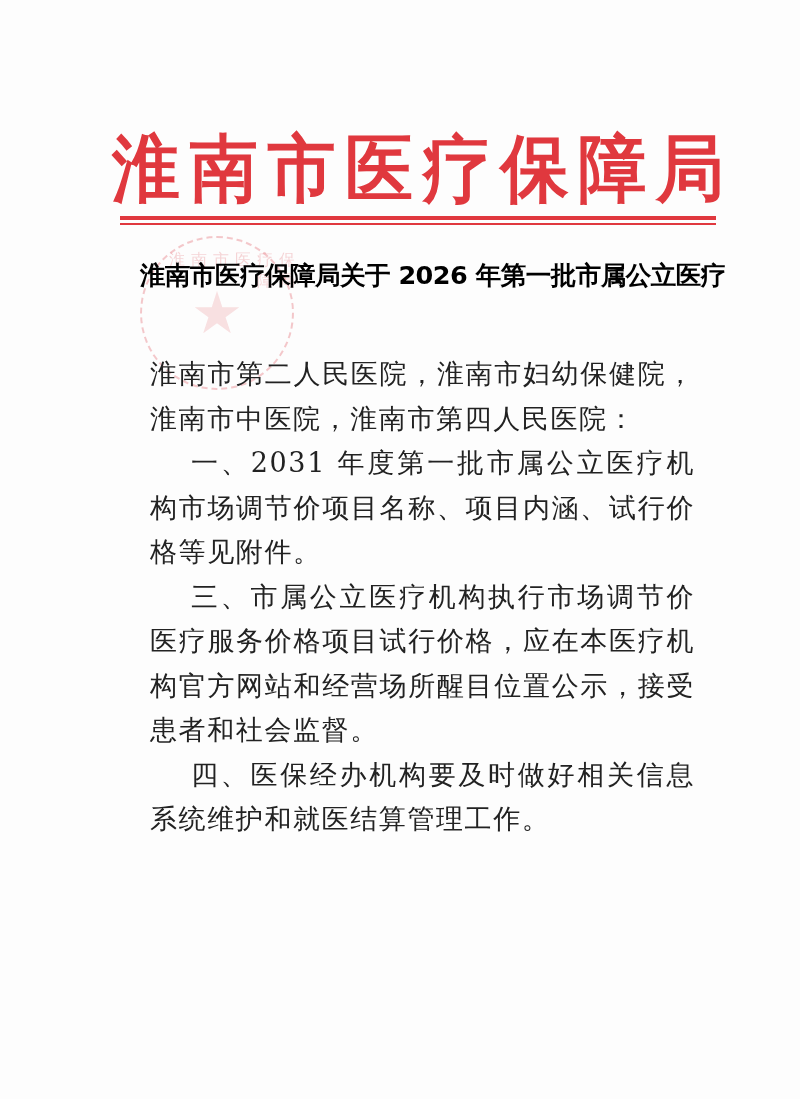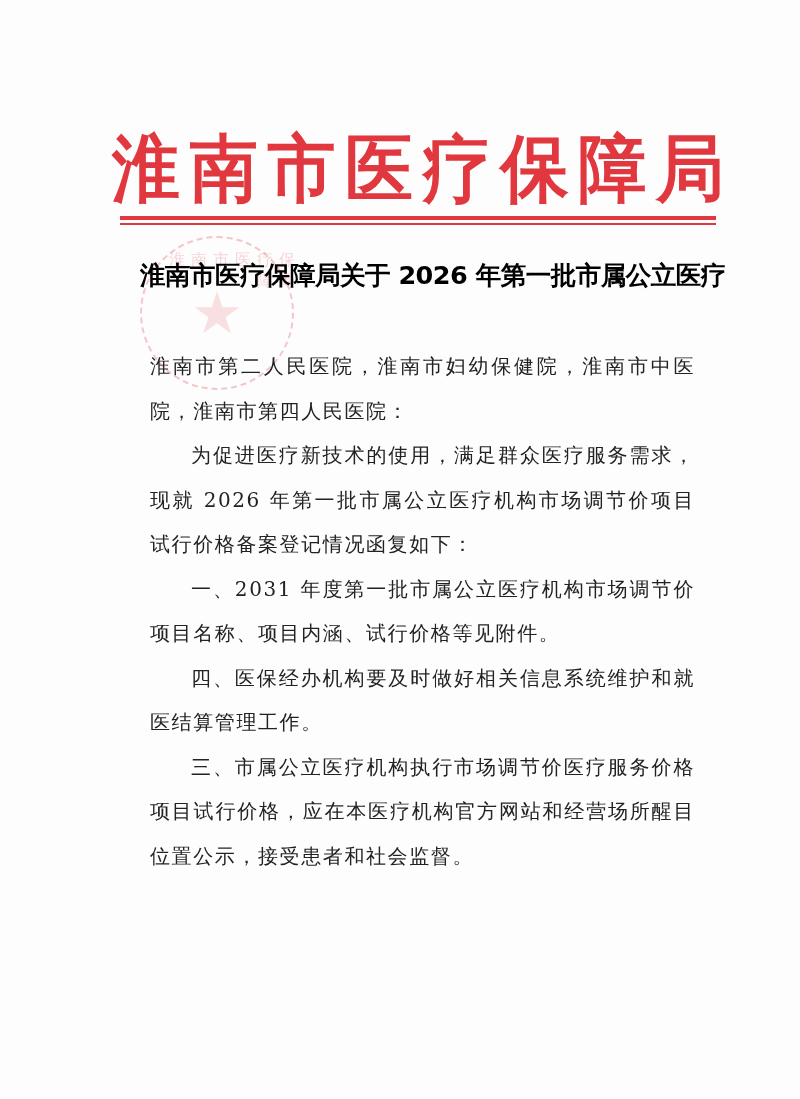--- a/index.html
+++ b/index.html
@@ -38,23 +38,23 @@
 
   .title {
     position: absolute; left: 140px; top: 254px; width: 560px;
     font-family: "DejaVu Sans", "Liberation Sans", sans-serif;
     font-weight: bold; font-size: 25.5px; color: #000000; text-align: right;
     line-height: 43px; letter-spacing: -0.5px;
   }
   .title div { white-space: nowrap; }
 
   .body {
-    position: absolute; left: 150px; top: 344px; width: 545px;
+    position: absolute; left: 150px; top: 352px; width: 545px;
     font-family: "DejaVu Serif", "Liberation Serif", serif;
-    font-size: 20px; color: #222; line-height: 44.5px; letter-spacing: 1.6px;
+    font-size: 27px; color: #222; line-height: 44.5px; letter-spacing: 1.6px;
   }
   .body p { margin: 0; text-align: justify; }
   .body .indent { text-indent: 41px; }
 </style>
 </head>
 <body>
 
 <div class="page">
 
   <div class="masthead">
@@ -74,19 +74,18 @@
     <div class="arc">淮南市医疗保障局</div>
     <div class="star">★</div>
   </div>
 
   <div class="title">
     <div>淮南市医疗保障局关于 2026 年第一批市属公立医疗</div>
   </div>
 
   <div class="body">
     <p>淮南市第二人民医院，淮南市妇幼保健院，淮南市中医院，淮南市第四人民医院：</p>
-    <p class="indent">为促进医疗新技术的使用，满足群众医疗服务需求，现就 2026 年第一批市属公立医疗机构市场调节价项目试行价格备案登记情况函复如下：</p>
     <p class="indent">一、2031 年度第一批市属公立医疗机构市场调节价项目名称、项目内涵、试行价格等见附件。</p>
+    <p class="indent">三、市属公立医疗机构执行市场调节价医疗服务价格项目试行价格，应在本医疗机构官方网站和经营场所醒目位置公示，接受患者和社会监督。</p>
     <p class="indent">四、医保经办机构要及时做好相关信息系统维护和就医结算管理工作。</p>
-    <p class="indent">三、市属公立医疗机构执行市场调节价医疗服务价格项目试行价格，应在本医疗机构官方网站和经营场所醒目位置公示，接受患者和社会监督。</p>
   </div>
 
 </div>
 
 </body></html>

